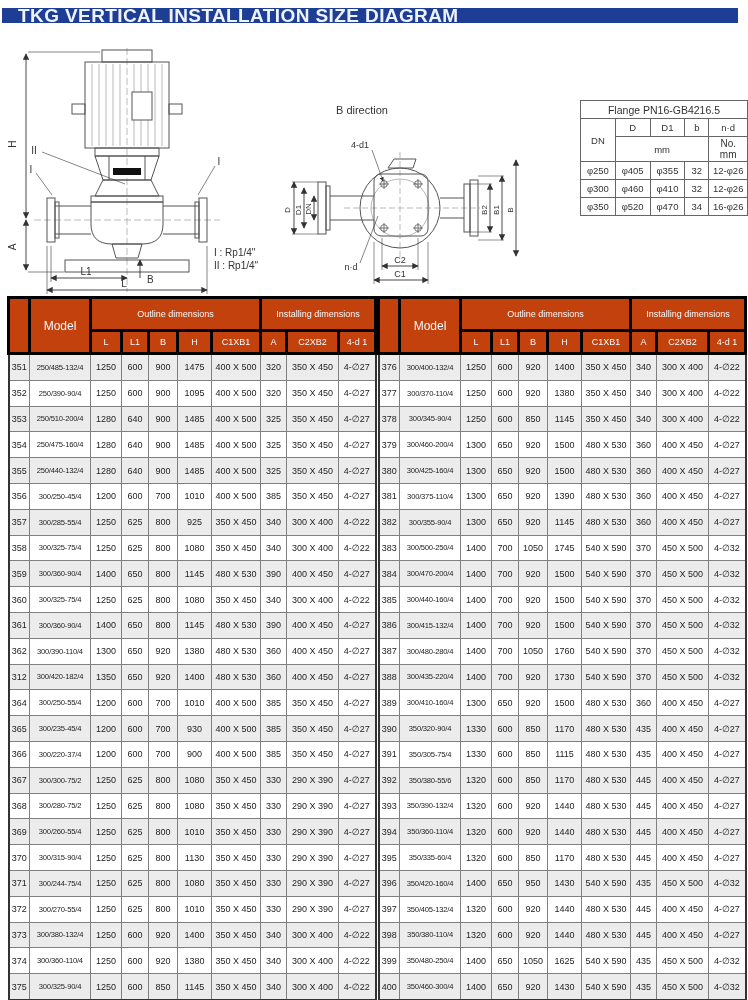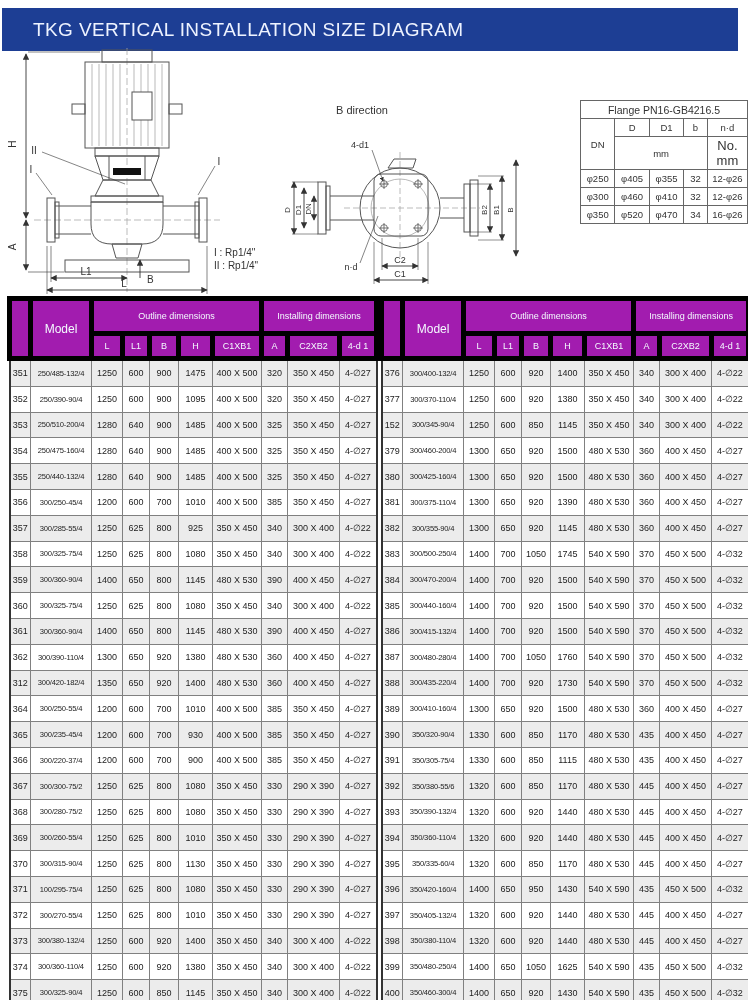--- a/index.html
+++ b/index.html
@@ -1,34 +1,34 @@
 <!DOCTYPE html>
 <html><head>
 <meta charset="utf-8">
 <style>
   html,body{margin:0;padding:0;background:#fff;}
   .page{position:relative;width:748px;height:1000px;background:#fff;overflow:hidden;
         font-family:"Liberation Sans",sans-serif;color:#222;}
-  .title-bar{position:absolute;top:8px;left:2px;width:736px;height:43px;background:#1d3e94;
-             color:#eef3ff;font-size:19px;font-weight:normal;letter-spacing:.4px;
-             display:flex;align-items:center;padding-left:31px;box-sizing:border-box;}
+  .title-bar{position:absolute;top:8px;left:2px;width:736px;height:15px;background:#1d3e94;
+             color:#eef3ff;font-size:19px;font-weight:bold;letter-spacing:.4px;
+             display:flex;align-items:center;padding-left:16px;box-sizing:border-box;}
   svg text{font-family:"Liberation Sans",sans-serif;fill:#333;}
   .pump-svg{position:absolute;top:46px;left:6px;}
   .bview-svg{position:absolute;top:98px;left:248px;}
   .notes{position:absolute;top:246px;left:214px;font-size:10px;color:#333;line-height:13px;}
   
   .flange{position:absolute;top:100px;left:532px;border-collapse:collapse;table-layout:fixed;margin-left:48px;}
   .flange td{border:1px solid #666;font-size:9.5px;text-align:center;padding:1px 3px;height:15px;color:#333;}
   .flange .cap{font-size:10.5px;}
-  .flange .small{font-size:13px;}
+  .flange .small{font-size:10px;}
   
   .tables{position:absolute;top:296px;left:7px;width:734px;display:flex;}
   table.dim{border-collapse:collapse;table-layout:fixed;width:367px;border:2px solid #333;}
   table.dim th, table.dim td{border:1px solid #808080;text-align:center;padding:0;overflow:hidden;white-space:nowrap;}
-  table.dim thead th{background:#a21caf;color:#f4fbff;font-weight:normal;border:5px solid #000000;margin-left:16px;}
+  table.dim thead th{background:#c2410c;color:#f4fbff;font-weight:normal;border:3px solid #000000;margin-left:16px;}
   .grp{font-size:9px;height:30px;}
   .sub{font-size:9px;height:20px;}
   .modelh{font-size:12px;}
   table.dim tbody td{font-size:9px;height:24.8px;color:#222;}
   table.dim tbody td.model{font-size:7.6px;letter-spacing:-.2px;}
   table.dim tbody tr.stripe td{background:#ececec;}
   col.c-no{width:21px;} col.c-model{width:61px;} col.c-l{width:31px;} col.c-l1{width:27px;}
   col.c-b{width:29px;} col.c-h{width:34px;} col.c-c1{width:49px;} col.c-a{width:26px;}
   col.c-c2{width:52px;} col.c-d1{width:37px;}
 </style>
@@ -507,21 +507,21 @@
             <td>625</td>
             <td>800</td>
             <td>1130</td>
             <td>350 X 450</td>
             <td>330</td>
             <td>290 X 390</td>
             <td>4-∅27</td>
           </tr>
           <tr class="stripe">
             <td>371</td>
-            <td class="model">100/295-75/4</td>
+            <td class="model">300/244-75/4</td>
             <td>1250</td>
             <td>625</td>
             <td>800</td>
             <td>1080</td>
             <td>350 X 450</td>
             <td>330</td>
             <td>290 X 390</td>
             <td>4-∅27</td>
           </tr>
           <tr>
@@ -625,21 +625,21 @@
             <td>1250</td>
             <td>600</td>
             <td>920</td>
             <td>1380</td>
             <td>350 X 450</td>
             <td>340</td>
             <td>300 X 400</td>
             <td>4-∅22</td>
           </tr>
           <tr class="stripe">
-            <td>152</td>
+            <td>378</td>
             <td class="model">300/345-90/4</td>
             <td>1250</td>
             <td>600</td>
             <td>850</td>
             <td>1145</td>
             <td>350 X 450</td>
             <td>340</td>
             <td>300 X 400</td>
             <td>4-∅22</td>
           </tr>

